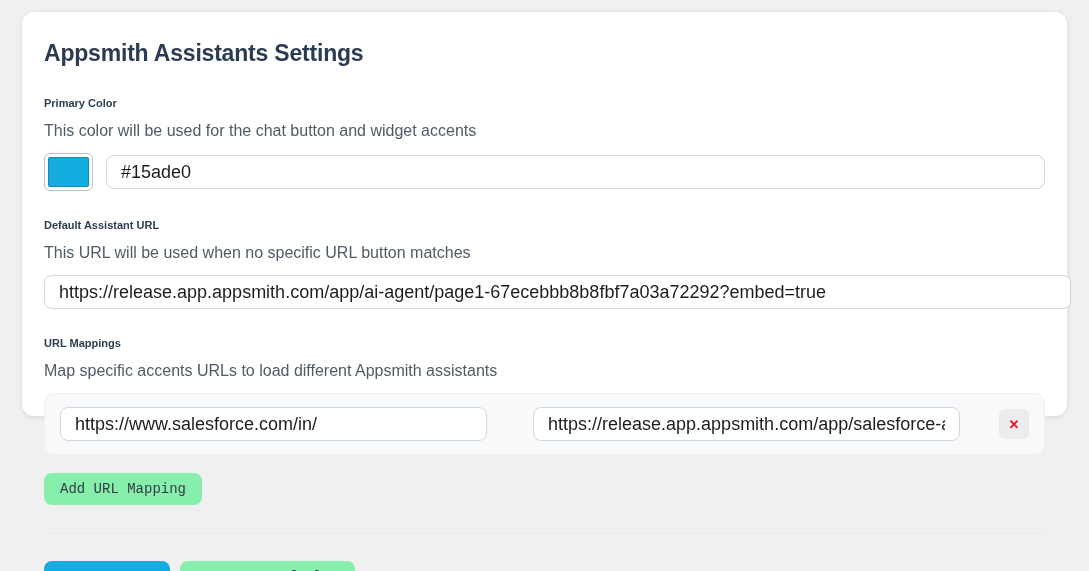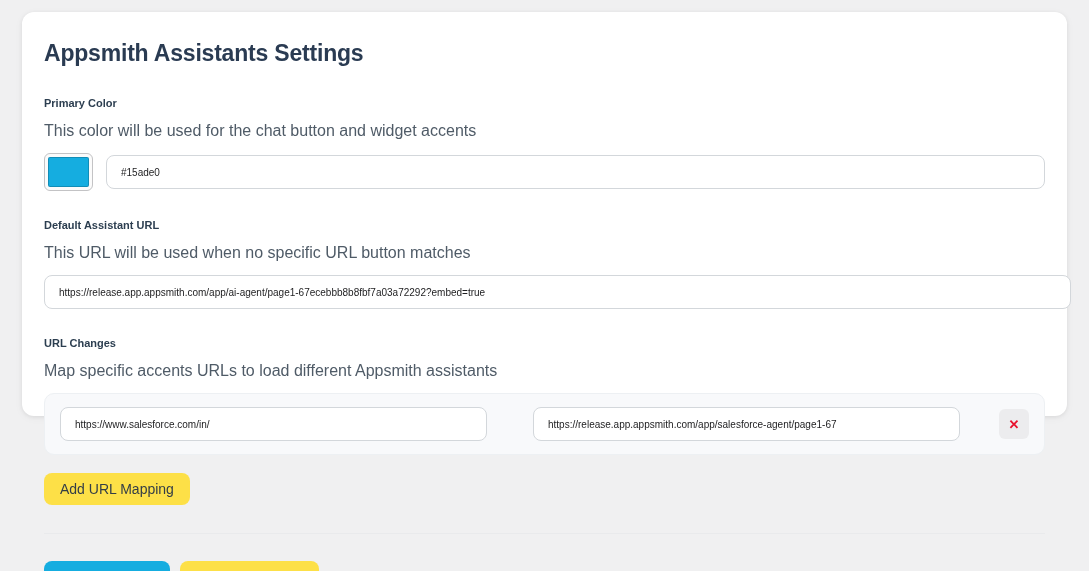--- a/index.html
+++ b/index.html
@@ -36,21 +36,21 @@
     font-size: 16px;
     color: #4f5b67;
     margin-bottom: 13px;
   }
   .text-input {
     height: 34px;
     width: 100%;
     border: 1px solid #d3d7db;
     border-radius: 8px;
     padding: 0 14px;
-    font-size: 10px;
+    font-size: 18px;
     color: #1d1d1f;
     background: #fff;
     font-family: "Liberation Sans", sans-serif;
     outline: none;
   }
   .color-row { display: flex; align-items: center; gap: 13px; }
   .color-swatch {
     width: 49px; height: 38px;
     flex: 0 0 49px;
     border: 1px solid #c3c3c5;
@@ -85,27 +85,27 @@
     background: #ececee;
     color: #e8112d;
     font-size: 13px;
     font-weight: bold;
     cursor: pointer;
     display: flex; align-items: center; justify-content: center;
     font-family: "Liberation Sans", sans-serif;
   }
   .gray-btn {
     border: none;
-    background: #fde047;
+    background: #86efac;
     color: #333d47;
     font-size: 14px;
     border-radius: 8px;
     padding: 8px 16px;
     cursor: pointer;
-    font-family: Liberation Sans, sans-serif;
+    font-family: Liberation Mono, monospace;
   }
   .add-mapping-btn { margin-top: 18px; }
   .divider {
     border: none;
     border-top: 1px solid #e9eaec;
     margin-top: 27px;
   }
   .actions { margin-top: 27px; display: flex; gap: 10px; }
   .save-btn {
     border: none;
@@ -135,21 +135,21 @@
     </div>
   </div>
 
   <div class="section">
     <div class="field-label">Default Assistant URL</div>
     <div class="field-desc">This URL will be used when no specific URL button matches</div>
     <input class="text-input default-url-input" type="text" value="https://release.app.appsmith.com/app/ai-agent/page1-67ecebbb8b8fbf7a03a72292?embed=true" style="">
   </div>
 
   <div class="section">
-    <div class="field-label">URL Changes</div>
+    <div class="field-label">URL Mappings</div>
     <div class="field-desc">Map specific accents URLs to load different Appsmith assistants</div>
     <div class="mapping-box">
       <input class="text-input" type="text" value="https://www.salesforce.com/in/" style="">
       <input class="text-input" type="text" value="https://release.app.appsmith.com/app/salesforce-agent/page1-67" style="">
       <button class="remove-btn">
         <span>✕</span>
       </button>
     </div>
     <button class="gray-btn add-mapping-btn">Add URL Mapping</button>
   </div>

